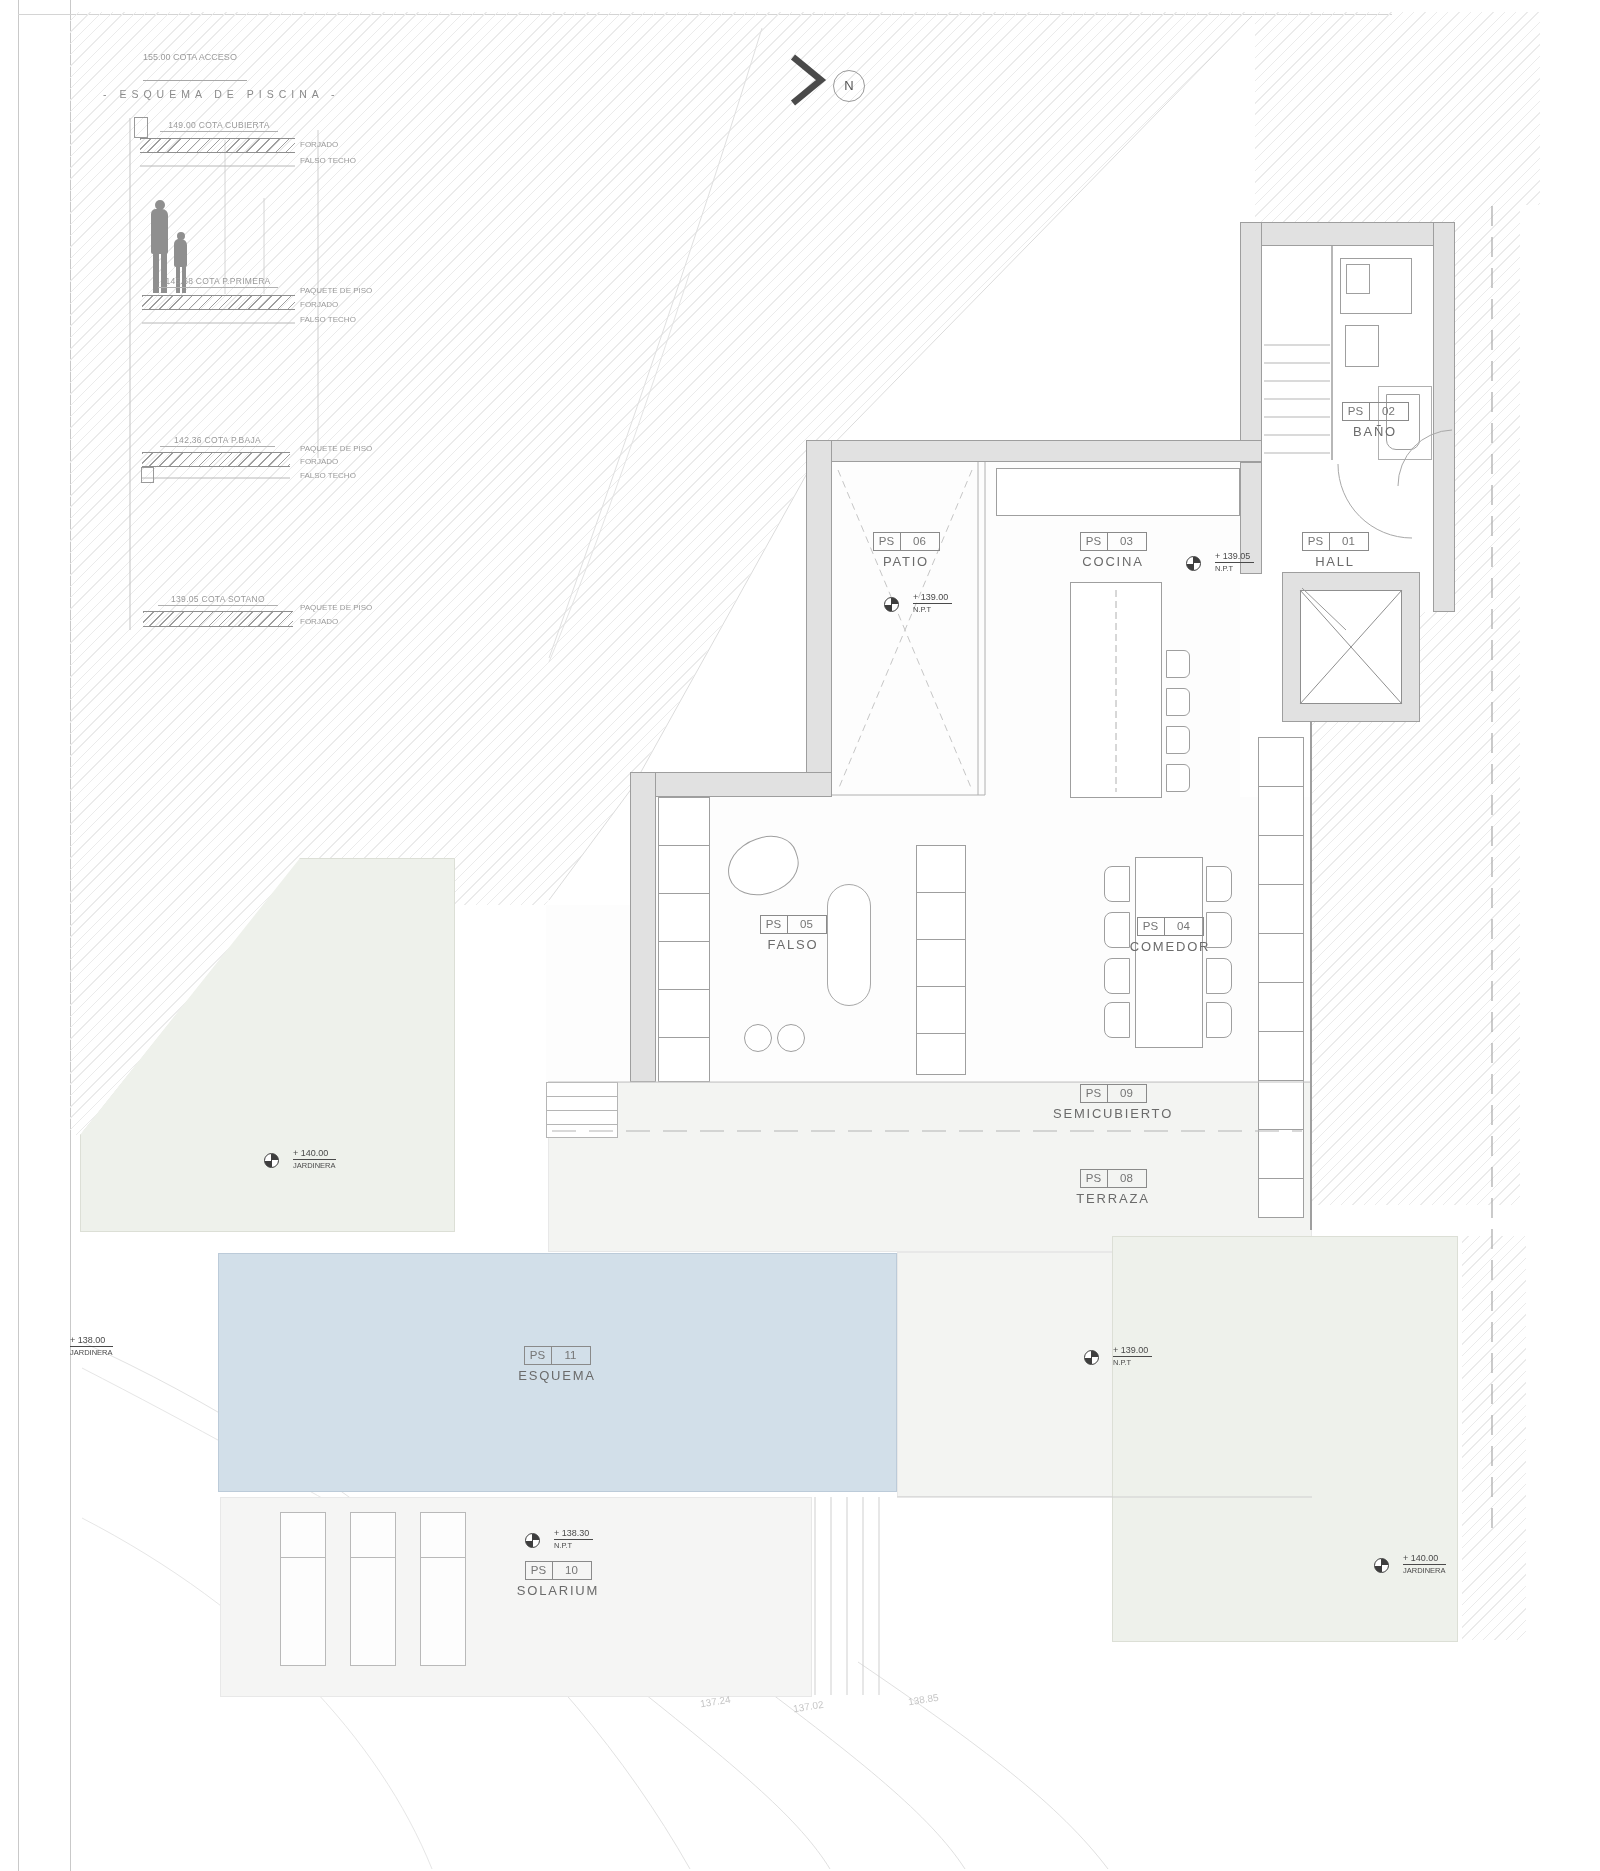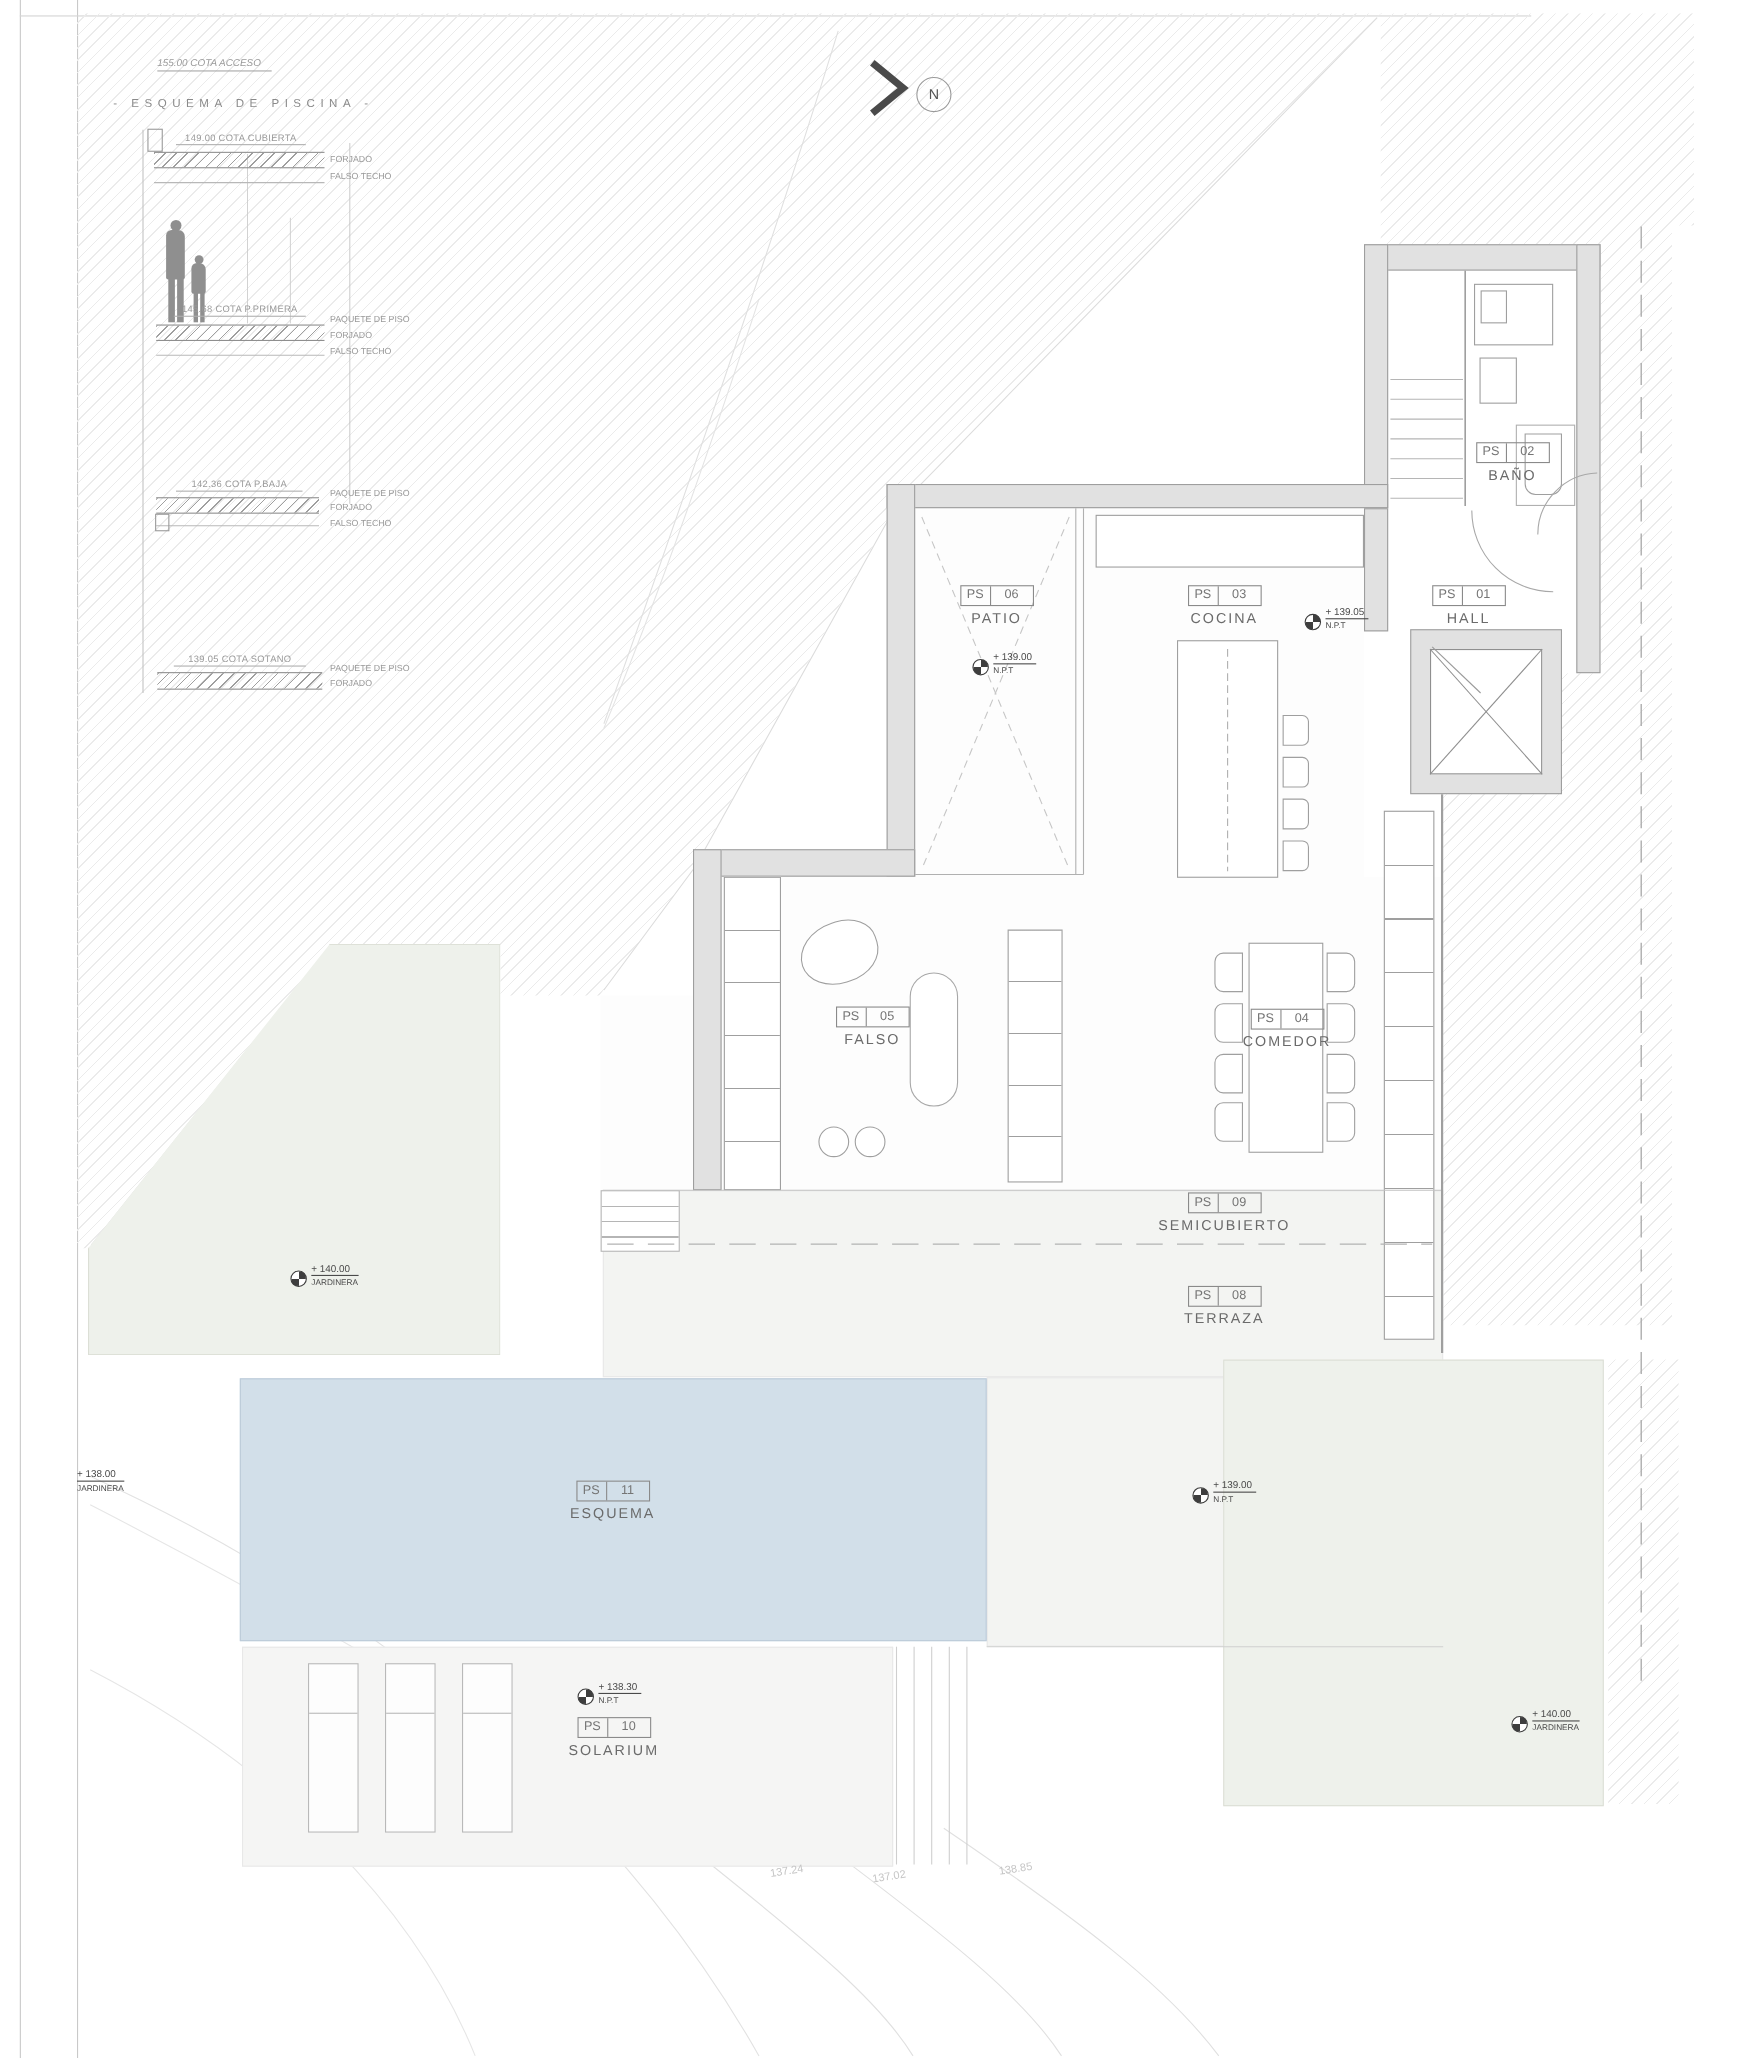--- a/index.html
+++ b/index.html
@@ -24,21 +24,21 @@
   .p-head{position:absolute;background:#8f8f8f;border-radius:50%;}
   .p-body{position:absolute;background:#8f8f8f;border-radius:5px 6px 2px 2px;}
   .p-leg{position:absolute;background:#8f8f8f;}
   
   .rlabel{position:absolute;width:140px;text-align:center;}
   .rtag{display:inline-flex;border:1px solid #8a8a8a;height:17px;line-height:17px;background:transparent;}
   .rtag .ps{width:26px;border-right:1px solid #8a8a8a;font-size:11.5px;color:#757575;}
   .rtag .num{width:38px;font-size:11.5px;color:#757575;}
   .rname{margin-top:3px;font-size:13px;letter-spacing:1.8px;color:#6b6b6b;white-space:nowrap;}
   
-  .marker{position:absolute;display:flex;align-items:flex-end;}
+  .marker{position:absolute;display:flex;align-items:center;gap:10px;}
   .mglyph{width:13px;height:13px;border-radius:50%;border:1px solid #3e3e3e;flex:none;margin-top:3px;
           background:conic-gradient(from 0deg,#3e3e3e 0 90deg,#fff 90deg 180deg,#3e3e3e 180deg 270deg,#fff 270deg 360deg);}
   .mtext{margin-left:4px;}
   .mval{font-size:9px;color:#4a4a4a;border-bottom:1px solid #4a4a4a;padding:0 4px 1px 0;white-space:nowrap;}
   .msub{font-size:7.5px;color:#4a4a4a;margin-top:1px;white-space:nowrap;}
   .sitelvl{position:absolute;font-size:10px;color:#c6c6c6;transform:rotate(-9deg);}
   .lounger{position:absolute;background:#fdfdfd;border:1px solid #b9b9b9;box-sizing:border-box;
            background-image:linear-gradient(#b9b9b9,#b9b9b9);background-repeat:no-repeat;
            background-size:100% 1px;background-position:0 44px;}
   .chair{position:absolute;background:#fff;border:1px solid #9f9f9f;box-sizing:border-box;}
@@ -66,21 +66,21 @@
     <path d="M1252 16 L810 468 L632 788 L549 900" fill="none" stroke="#dcdcdc" stroke-width="1"></path>
     <path d="M300 860 L83 1132" fill="none" stroke="#dcdcdc" stroke-width="1"></path>
     <path d="M82 1342 C 340 1460 560 1640 690 1869" fill="none" stroke="#e2e2e2" stroke-width="1"></path>
     <path d="M82 1518 C 260 1610 380 1740 432 1869" fill="none" stroke="#e6e6e6" stroke-width="1"></path>
     <path d="M82 1368 C 300 1480 500 1600 640 1692" fill="none" stroke="#e6e6e6" stroke-width="1"></path>
     <path d="M640 1690 C 740 1770 800 1820 830 1869" fill="none" stroke="#e0e0e0" stroke-width="1"></path>
     <path d="M748 1676 C 860 1760 930 1815 965 1869" fill="none" stroke="#e0e0e0" stroke-width="1"></path>
     <path d="M858 1662 C 980 1745 1060 1805 1108 1869" fill="none" stroke="#e0e0e0" stroke-width="1"></path>
   </svg>
 
-  <div class="abs" style="left:143px;top:52px;width:104px;font-size:9px;color:#9a9a9a;border-bottom:1px solid #a8a8a8;padding-bottom:2px;white-space:nowrap;font-style:italic;">155.00 COTA ACCESO</div>
+  <div class="abs" style="left:143px;top:52px;width:104px;font-size:9px;color:#9a9a9a;border-bottom:1px solid #a8a8a8;padding-bottom:18px;white-space:nowrap;">155.00 COTA ACCESO</div>
   <div class="abs" style="left:103px;top:88px;width:280px;font-size:10.5px;letter-spacing:5px;color:#8a8a8a;white-space:nowrap;">- ESQUEMA DE PISCINA -</div>
 
   <svg width="1600" height="1871" viewBox="0 0 1600 1871">
     <line x1="130" y1="118" x2="130" y2="630" stroke="#c3c3c3" stroke-width="1"></line>
     <line x1="225" y1="140" x2="225" y2="294" stroke="#cccccc" stroke-width="0.8"></line>
     <line x1="264" y1="198" x2="264" y2="294" stroke="#cccccc" stroke-width="0.8"></line>
     <line x1="318" y1="130" x2="318" y2="458" stroke="#c3c3c3" stroke-width="0.8"></line>
     <line x1="140" y1="166" x2="295" y2="166" stroke="#b8b8b8" stroke-width="1"></line>
     <line x1="142" y1="323" x2="295" y2="323" stroke="#b8b8b8" stroke-width="1"></line>
     <line x1="142" y1="478" x2="290" y2="478" stroke="#b8b8b8" stroke-width="1"></line>

